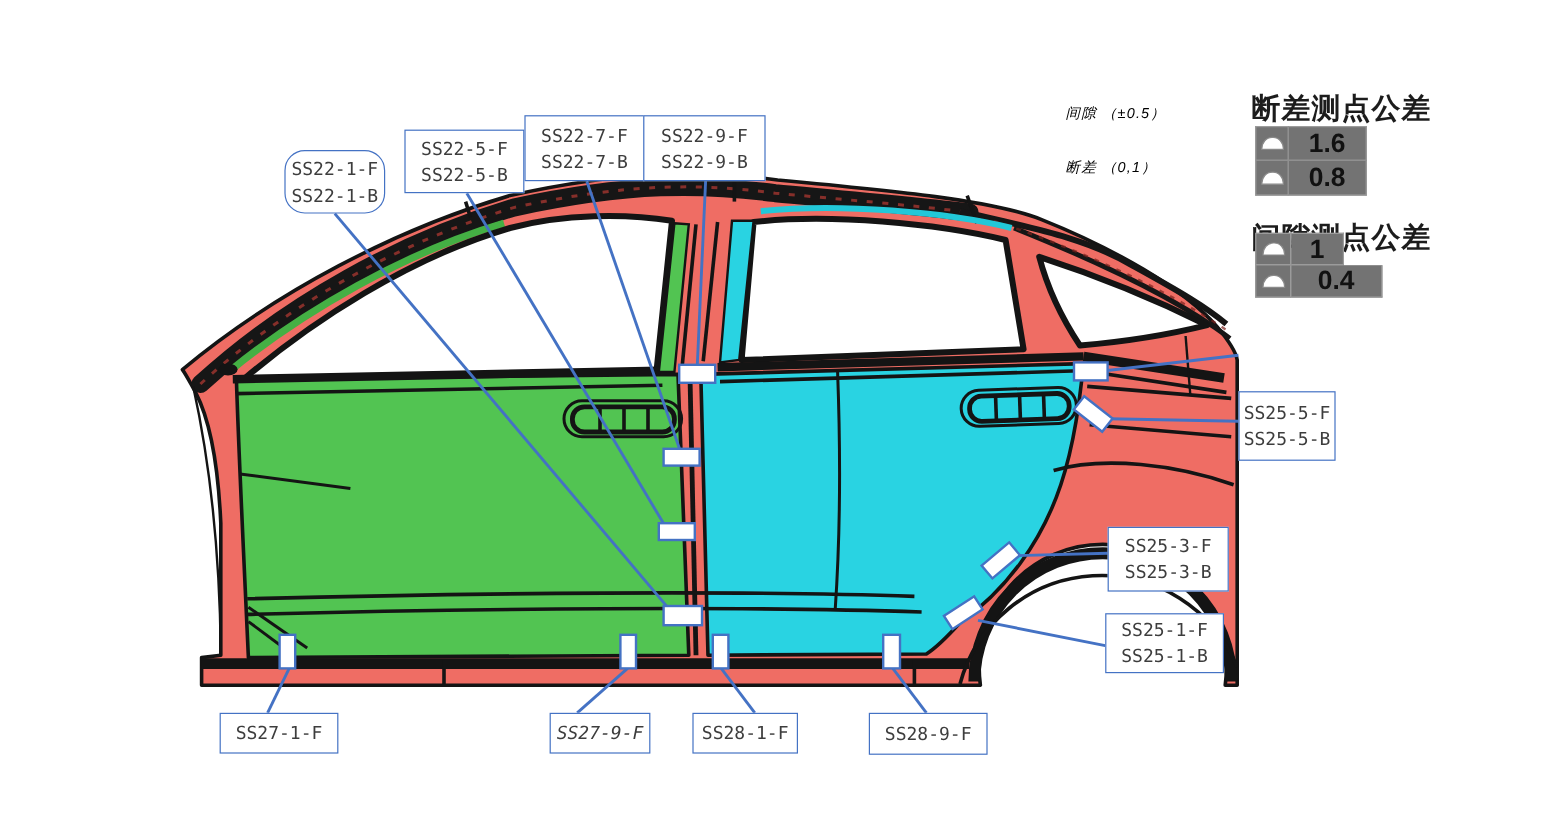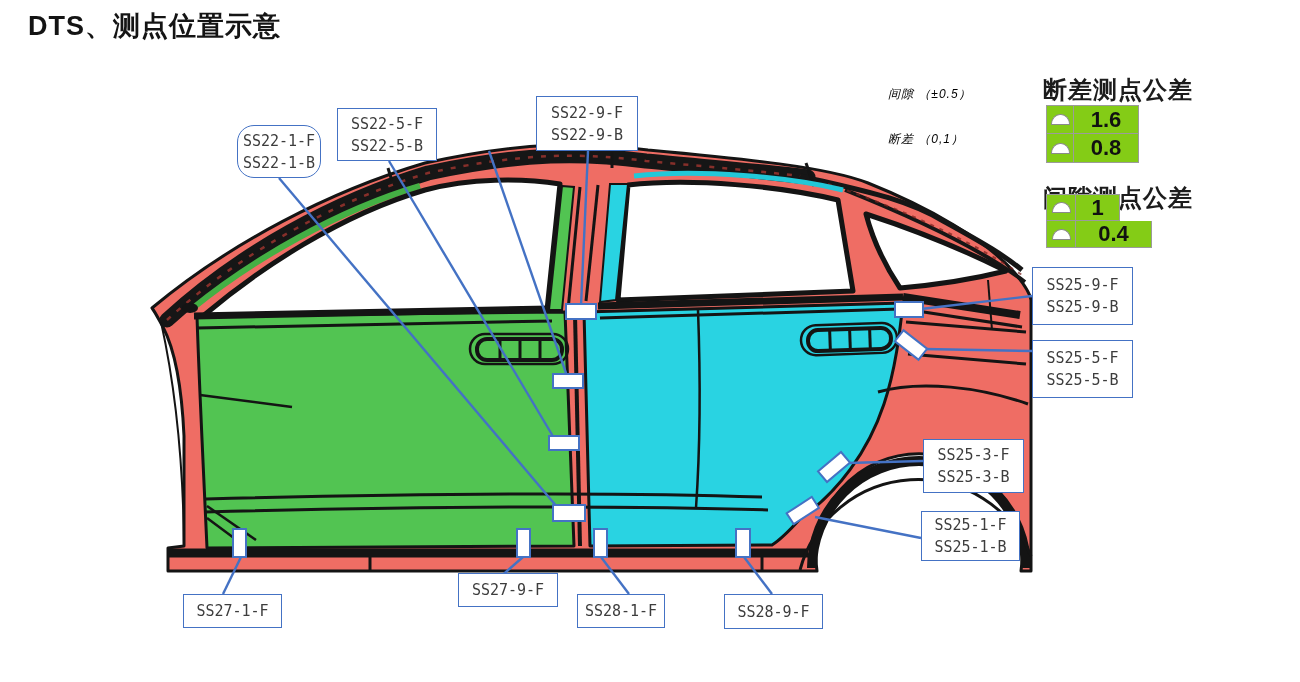--- a/index.html
+++ b/index.html
@@ -10,56 +10,55 @@
   
   .callout{position:absolute;background:#ffffff;border:1.6px solid #4472c4;color:#3d3d3d;
            font-family:"DejaVu Sans Mono","Liberation Mono",monospace;font-size:15px;
            display:flex;flex-direction:column;align-items:center;justify-content:center;
            line-height:22px;box-sizing:border-box;text-align:center;}
   .c-ss22-1{left:237px;top:125px;width:84px;height:53px;border-radius:17px;}
   .c-ss22-5{left:337px;top:108px;width:100px;height:53px;}
   .c-ss22-7{left:437px;top:96px;width:100px;height:55px;}
   .c-ss22-9{left:536px;top:96px;width:102px;height:55px;align-items:center;}
   .c-ss25-9{left:1032px;top:267px;width:101px;height:58px;}
-  .c-ss25-5{left:1032px;top:340px;width:101px;height:58px;}
+  .c-ss25-5{left:1032px;top:326px;width:81px;height:58px;}
   .c-ss25-3{left:923px;top:439px;width:101px;height:54px;}
   .c-ss25-1{left:921px;top:511px;width:99px;height:50px;}
   .c-ss27-1{left:183px;top:594px;width:99px;height:34px;}
-  .c-ss27-9{left:458px;top:573px;width:100px;height:34px;}
+  .c-ss27-9{left:458px;top:594px;width:84px;height:34px;font-style:italic;}
   .c-ss28-1{left:577px;top:594px;width:88px;height:34px;}
   .c-ss28-9{left:724px;top:594px;width:99px;height:35px;align-items:center;}
   
   .spec-text{position:absolute;font-size:12px;color:#000000;font-weight:500;letter-spacing:1px;font-style:italic;}
   .spec-gap{left:888px;top:86px;}
   .spec-flush{left:888px;top:131px;}
   .tol-title{position:absolute;font-size:24px;color:#1c1c1c;font-weight:600;letter-spacing:1px;}
   .t-flush{left:1043px;top:74px;}
   .t-gap{left:1043px;top:182px;}
   .tol-table{position:absolute;display:flex;flex-direction:column;}
   .tbl-flush{left:1046px;top:105px;}
   .tbl-gap{left:1046px;top:194px;}
   .tol-row{display:flex;}
-  .tol-cell{box-sizing:border-box;border:1.5px solid #9b9b9b;background:#84cc16;
+  .tol-cell{box-sizing:border-box;border:1.5px solid #9b9b9b;background:#737373;
             display:flex;align-items:center;justify-content:center;}
   .tol-row + .tol-row .tol-cell{border-top:none;}
   .cell-icon{width:28px;height:29px;}
   .cell-icon + .tol-cell{border-left:none;}
   .cell-val{width:65px;height:29px;font-size:22px;font-weight:600;color:#111;}
   .tbl-gap .cell-icon{width:30px;height:27px;}
   .tbl-gap .row-1 .cell-val{width:44px;height:27px;}
   .tbl-gap .row-2 .cell-val{width:76px;height:27px;}
   .dome{width:17px;height:9px;border:1.6px solid #8a8a8a;border-bottom-width:1.4px;
         border-radius:9px 9px 0 0 / 10px 10px 0 0;background:#fff;}
 </style>
 </head>
 <body>
 
 <div id="stage">
 
-  <div class="page-title">DTS、测点位置示意</div>
 
   <svg id="car-svg" viewBox="0 0 1300 682" xmlns="http://www.w3.org/2000/svg">
 
     <path d="M 152,308
          C 230,243 330,191 425,163
          C 525,141 585,142 648,150
          C 745,159 828,167 868,183
          C 928,207 986,240 1014,272
          C 1024,284 1030,293 1031,300
          L 1031,571 L 1021,571
@@ -171,28 +170,28 @@
   </svg>
 
   <div class="callout c-ss22-1">
     <span>SS22-1-F</span>
     <span>SS22-1-B</span>
   </div>
   <div class="callout c-ss22-5">
     <span>SS22-5-F</span>
     <span>SS22-5-B</span>
   </div>
+  <div class="callout c-ss22-7">
+    <span>SS22-7-F</span>
+    <span>SS22-7-B</span>
+  </div>
   <div class="callout c-ss22-9">
     <span>SS22-9-F</span>
     <span>SS22-9-B</span>
   </div>
-  <div class="callout c-ss25-9">
-    <span>SS25-9-F</span>
-    <span>SS25-9-B</span>
-  </div>
   <div class="callout c-ss25-5">
     <span>SS25-5-F</span>
     <span>SS25-5-B</span>
   </div>
   <div class="callout c-ss25-3">
     <span>SS25-3-F</span>
     <span>SS25-3-B</span>
   </div>
   <div class="callout c-ss25-1">
     <span>SS25-1-F</span>

